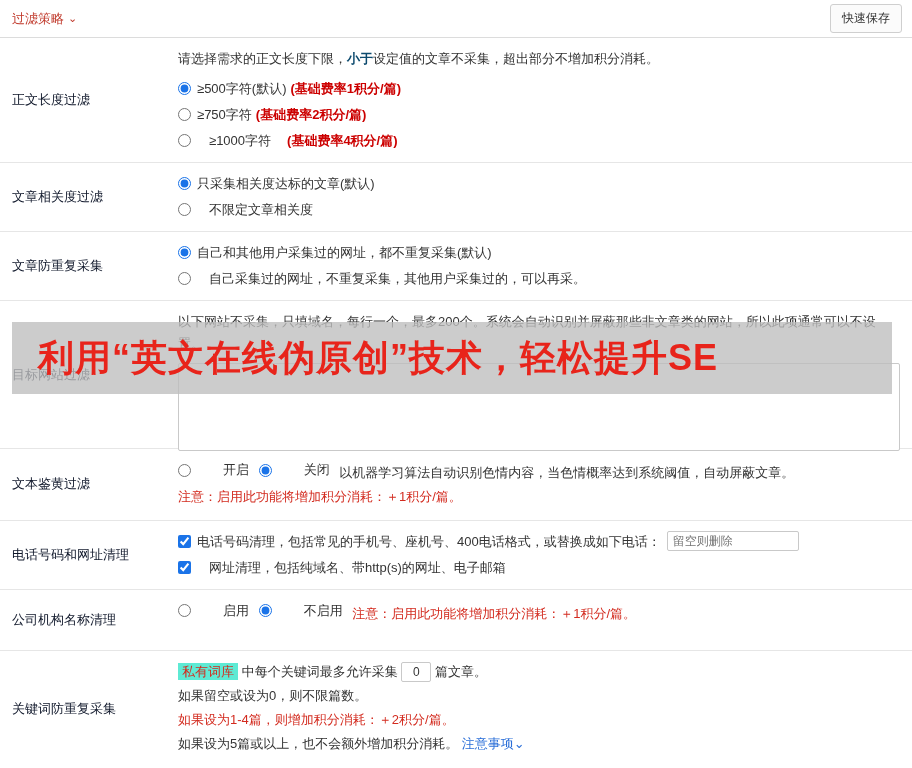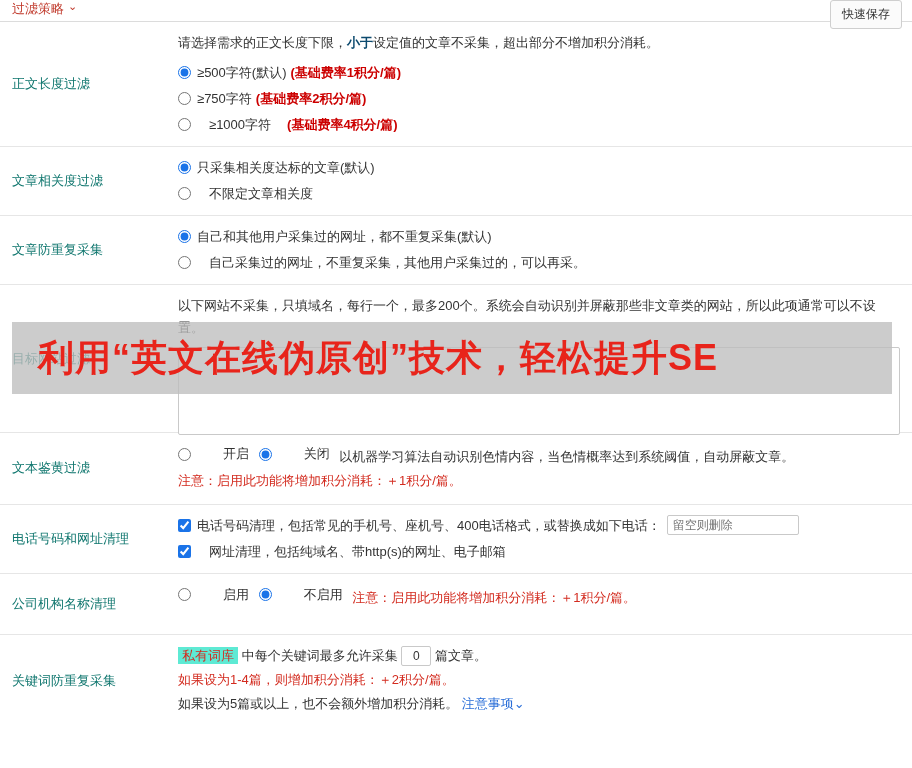--- a/index.html
+++ b/index.html
@@ -17,24 +17,24 @@
     overflow: hidden;
   }
   .page {
     width: 912px;
     height: 768px;
     position: relative;
   }
 
   
   .header {
-    height: 22px;
+    height: 38px;
     border-bottom: 1px solid #dcdcdc;
     display: flex;
-    align-items: flex-start;
+    align-items: center;
     padding: 0 10px 0 12px;
     box-sizing: border-box;
     background: #ffffff;
   }
   .header-title {
     color: #c0392b;
     font-size: 13px;
     font-weight: normal;
   }
   .header-caret {
@@ -61,21 +61,21 @@
     box-sizing: border-box;
   }
   .row-label {
     width: 178px;
     min-width: 178px;
     padding: 0 10px 0 12px;
     box-sizing: border-box;
     display: flex;
     align-items: center;
     font-size: 13px;
-    color: #0f766e;
+    color: #0f172a;
   }
   .row-body {
     flex: 1;
     padding: 10px 12px 10px 0;
     box-sizing: border-box;
   }
 
   .line {
     line-height: 22px;
     margin: 0 0 2px 0;
@@ -295,20 +295,21 @@
 
   <div class="row" style="border-bottom:none">
     <div class="row-label">关键词防重复采集</div>
     <div class="row-body">
       <div class="line">
         <span class="kw-lib">私有词库</span>
         <span>中每个关键词最多允许采集</span>
         <input class="text-small num-box" type="text" value="0" style="">
         <span>篇文章。</span>
       </div>
+      <div class="line">如果留空或设为0，则不限篇数。</div>
       <div class="line red-note">如果设为1-4篇，则增加积分消耗：＋2积分/篇。</div>
       <div class="line">
         <span>如果设为5篇或以上，也不会额外增加积分消耗。</span>
         <span class="blue-link">注意事项⌄</span>
       </div>
     </div>
   </div>
 
   <div class="watermark">
     <span class="watermark-text">利用“英文在线伪原创”技术，轻松提升SE</span>

